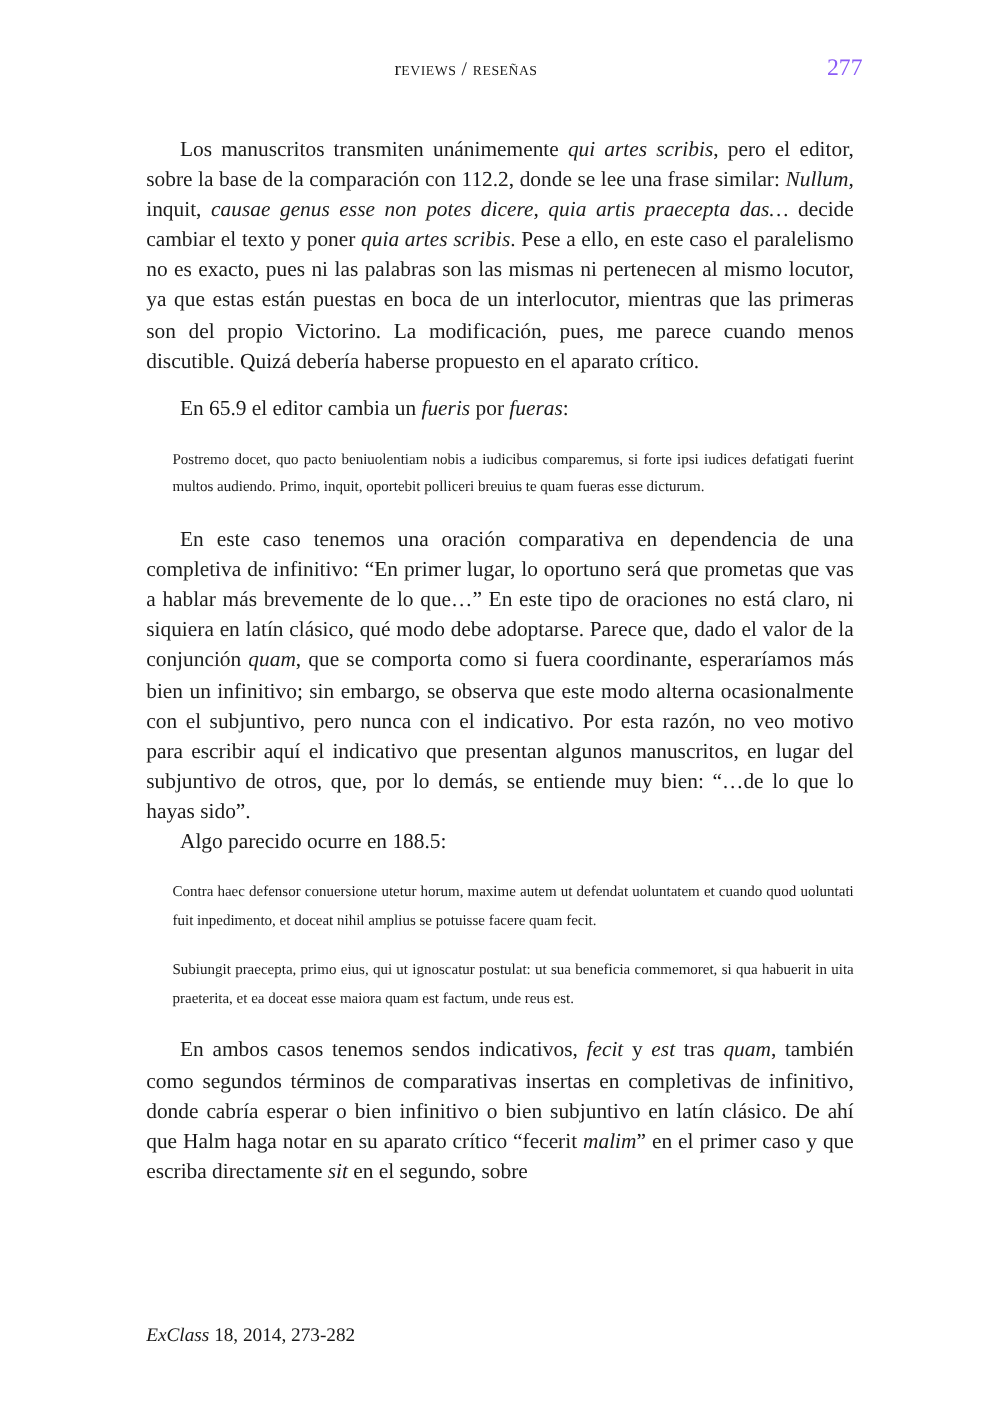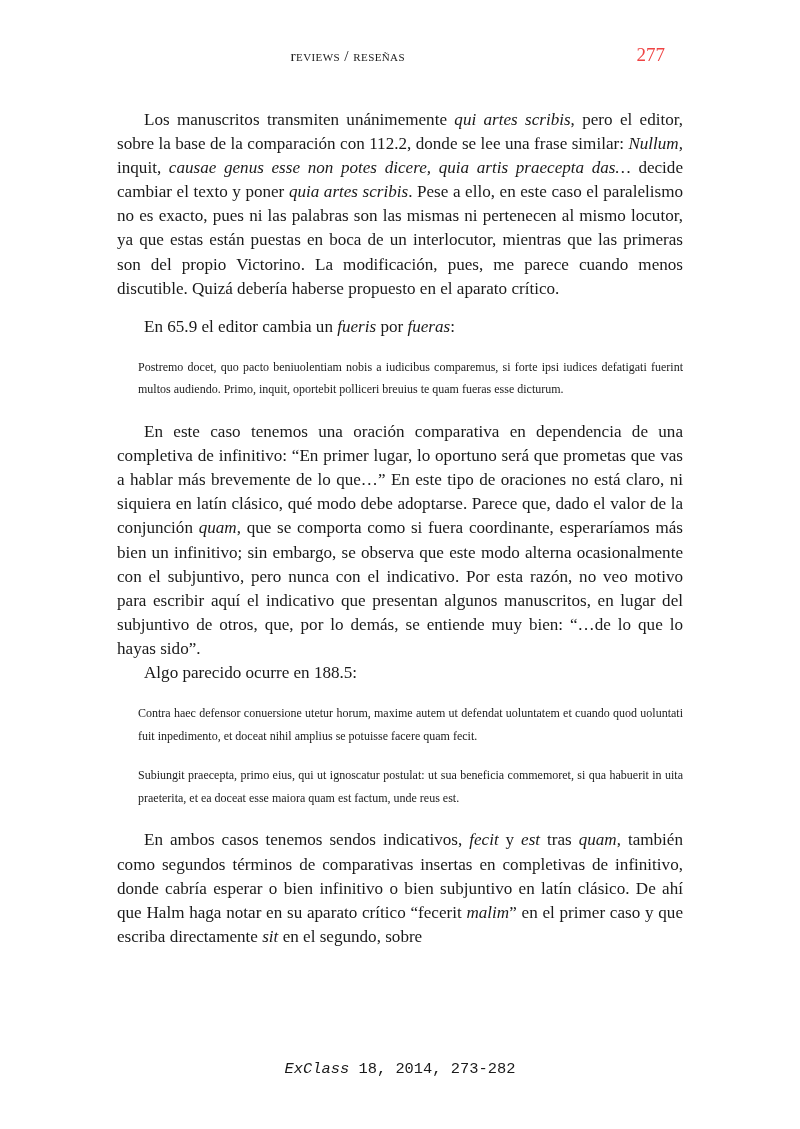--- a/index.html
+++ b/index.html
@@ -21,40 +21,40 @@
     height: 1129px;
     box-sizing: border-box;
     background: #ffffff;
     overflow: hidden;
   }
 
   
   .running-head {
     position: absolute;
     top: 44px;
-    left: 99px;
+    left: 124px;
     width: 566px;
     display: flex;
     align-items: baseline;
     justify-content: flex-start;
   }
   .running-head-title {
     flex: 1;
     text-align: center;
     font-size: 15.5px;
     letter-spacing: 0.4px;
     font-variant: small-caps;
     text-transform: lowercase;
     color: #1a1a1a;
     padding-right: 40px;
   }
   .running-head-title::first-letter { font-variant: normal; }
   .folio {
     font-size: 19px;
-    color: #ef4444;
+    color: #8b5cf6;
     white-space: nowrap;
   }
 
   
   .textblock {
     position: absolute;
     top: 108px;
     left: 117px;
     width: 566px;
   }
@@ -96,24 +96,23 @@
   i, .it {
     font-style: italic;
   }
 
   
   .footer {
     position: absolute;
     left: 117px;
     top: 1060px;
     width: 566px;
-    text-align: center;
+    text-align: left;
     font-size: 15.4px;
     color: #1a1a1a;
-    font-family: Liberation Mono, monospace;
   }
 </style>
 </head>
 <body>
 
 <div class="page">
 
   <div class="running-head">
     <div class="running-head-title">Reviews / Reseñas</div>
     <div class="folio">277</div>

